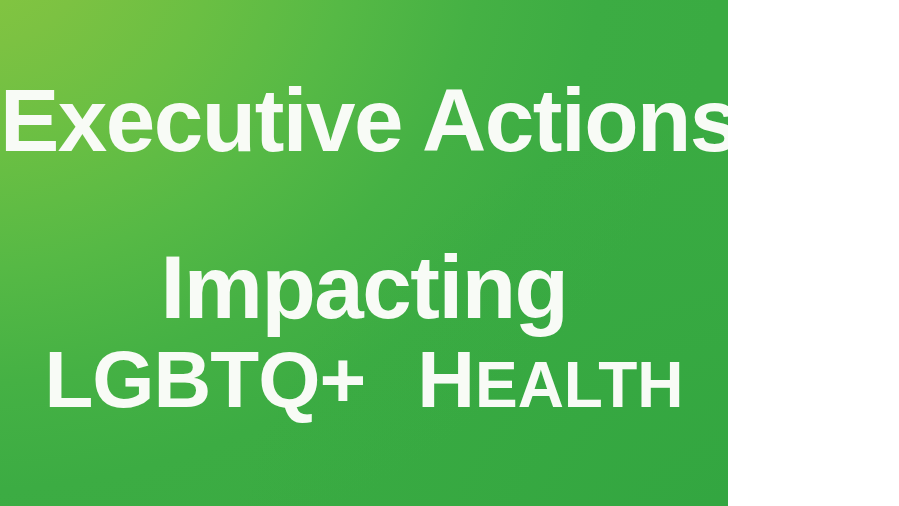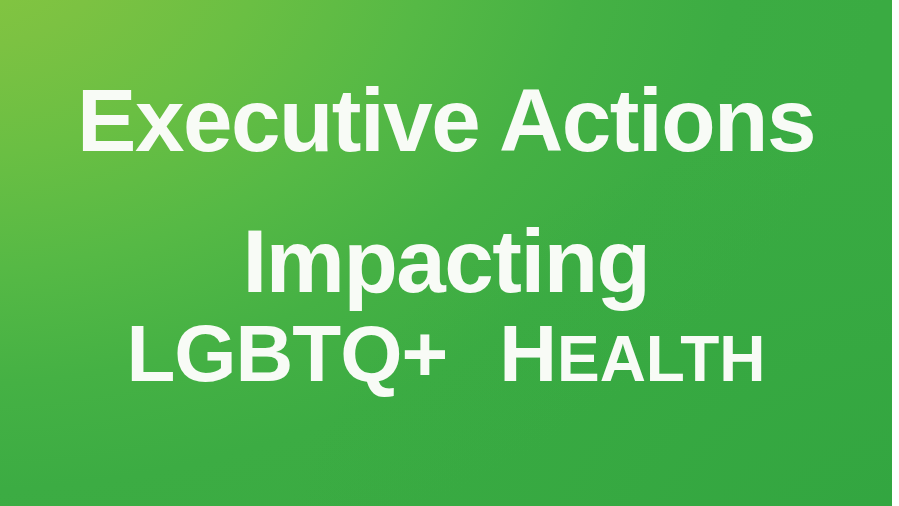--- a/index.html
+++ b/index.html
@@ -8,21 +8,21 @@
   }
   body {
     width: 899px;
     height: 506px;
     overflow: hidden;
     font-family: "Liberation Sans", sans-serif;
   }
 
   #slide {
     position: relative;
-    width: 892px;
+    width: 728px;
     height: 506px;
     overflow: hidden;
     background-color: #3aab42;
     background-image:
       radial-gradient(120% 150% at -6% -14%,
         #8ac83f 0%,
         #7cc242 16%,
         #6abf43 30%,
         #56b945 45%,
         #45b144 60%,
@@ -65,21 +65,21 @@
   
   .line-title {
     font-size: 89px;
     margin-top: 76px;
     letter-spacing: -1.5px;
   }
 
   
   .line-sub-a {
     font-size: 89px;
-    margin-top: 52px;
+    margin-top: 78px;
     letter-spacing: -1.5px;
   }
 
   
   .line-sub-b {
     font-size: 80px;
     margin-top: 8px;
     letter-spacing: 0px;
   }
 

